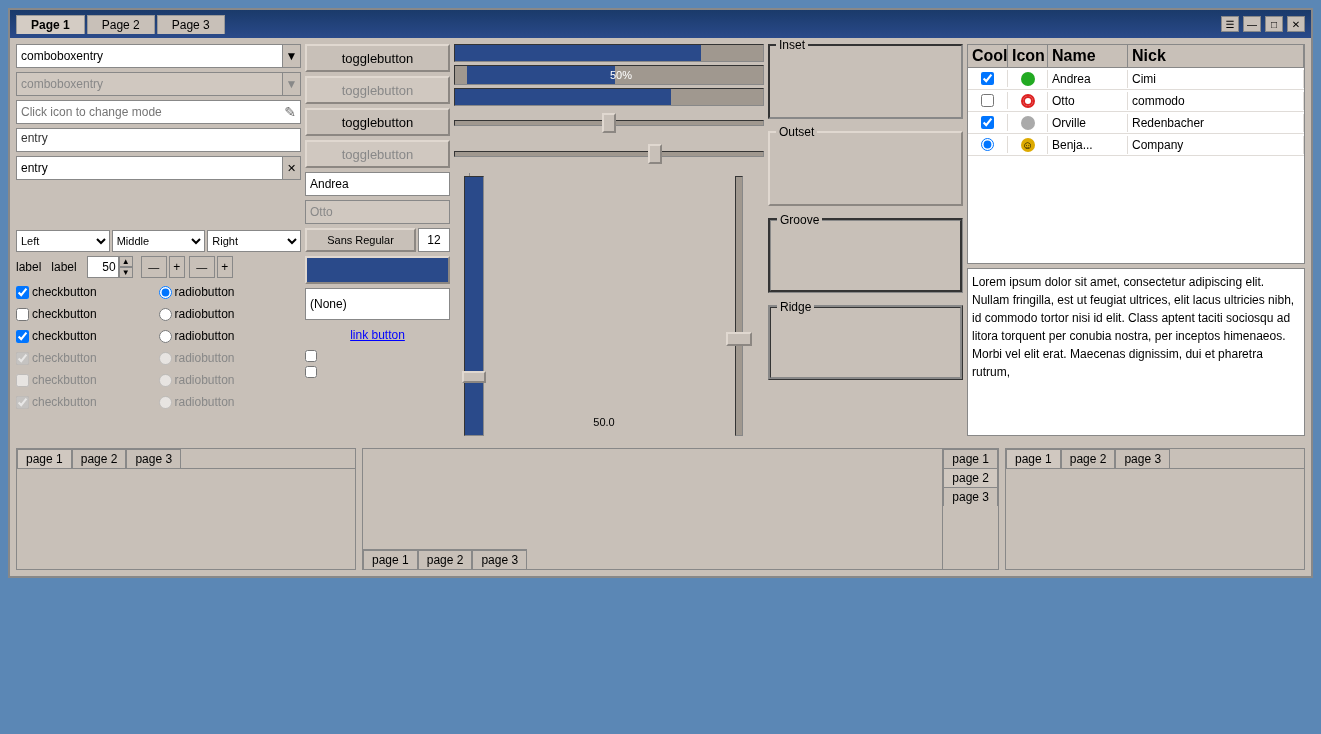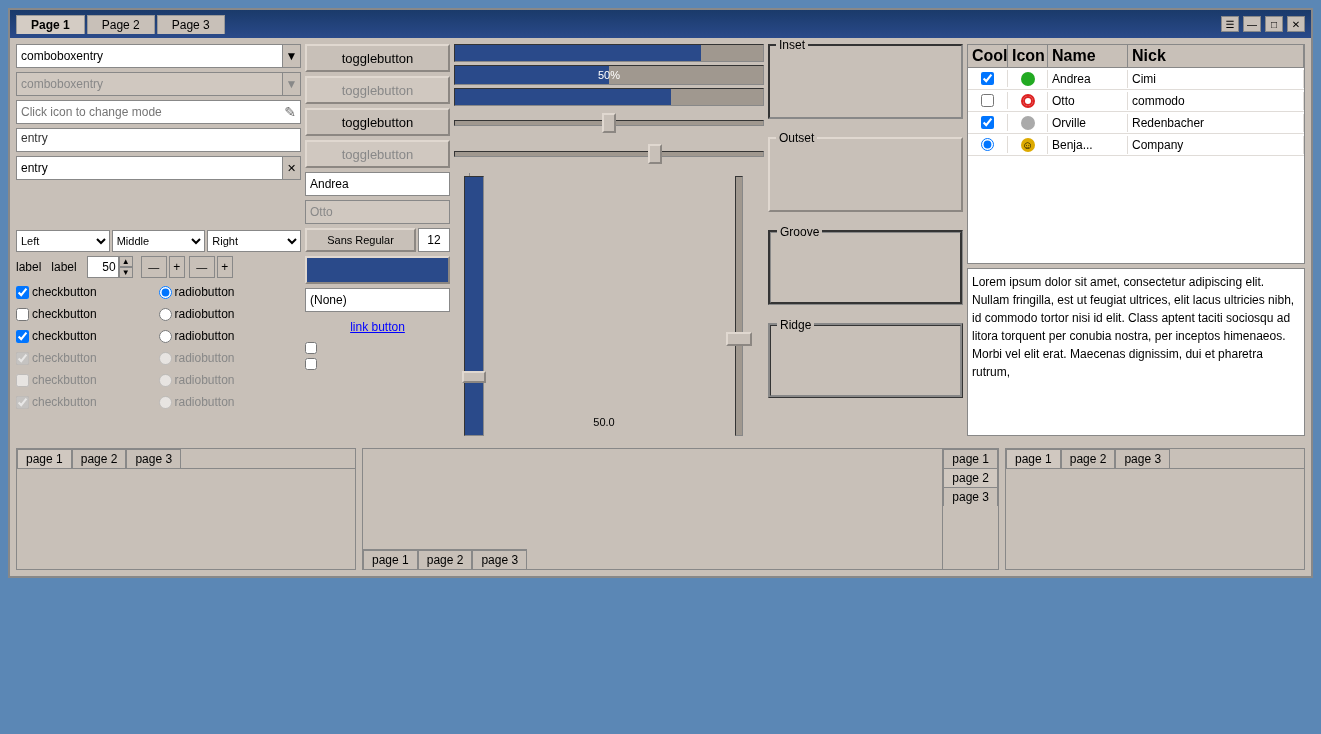--- a/index.html
+++ b/index.html
@@ -275,21 +275,21 @@
       border: 2px outset #e0d8d0;
       height: 28px;
       width: 100%;
       cursor: pointer;
     }
     .file-chooser {
       display: flex;
       align-items: center;
       border: 1px solid #888;
       background: white;
-      height: 24px;
+      height: 32px;
     }
     .file-chooser input {
       flex: 1;
       border: none;
       background: transparent;
       font-size: 12px;
       padding: 0 4px;
       outline: none;
     }
     .file-chooser .file-btn {
@@ -333,21 +333,21 @@
       display: flex;
       flex-direction: column;
       gap: 4px;
       width: 310px;
       min-width: 310px;
     }
     
     .col4 {
       display: flex;
       flex-direction: column;
-      gap: 14px;
+      gap: 8px;
       width: 195px;
       min-width: 195px;
     }
     
     .col5 {
       flex: 1;
       display: flex;
       flex-direction: column;
       gap: 4px;
     }
@@ -618,21 +618,21 @@
     </div>
 
     <div class="col3">
 
       <div style="display:flex;flex-direction:column;gap:3px">
 
         <div class="progress-bar" style="height:18px;">
           <div class="progress-fill" style="width:80%"></div>
         </div>
 
-        <div class="progress-bar" style="height:20px;">
+        <div class="progress-bar" style="height:20px;padding-left:12px;">
           <div class="progress-fill" style="width:50%"></div>
           <span class="progress-label">50%</span>
         </div>
 
         <div class="progress-bar" style="height:18px;">
           <div class="progress-fill" style="width:70%"></div>
         </div>
 
         <div style="position:relative;height:28px;display:flex;align-items:center">
           <div style="width:100%;height:6px;background:#a0988f;border:1px inset #888;position:relative">

